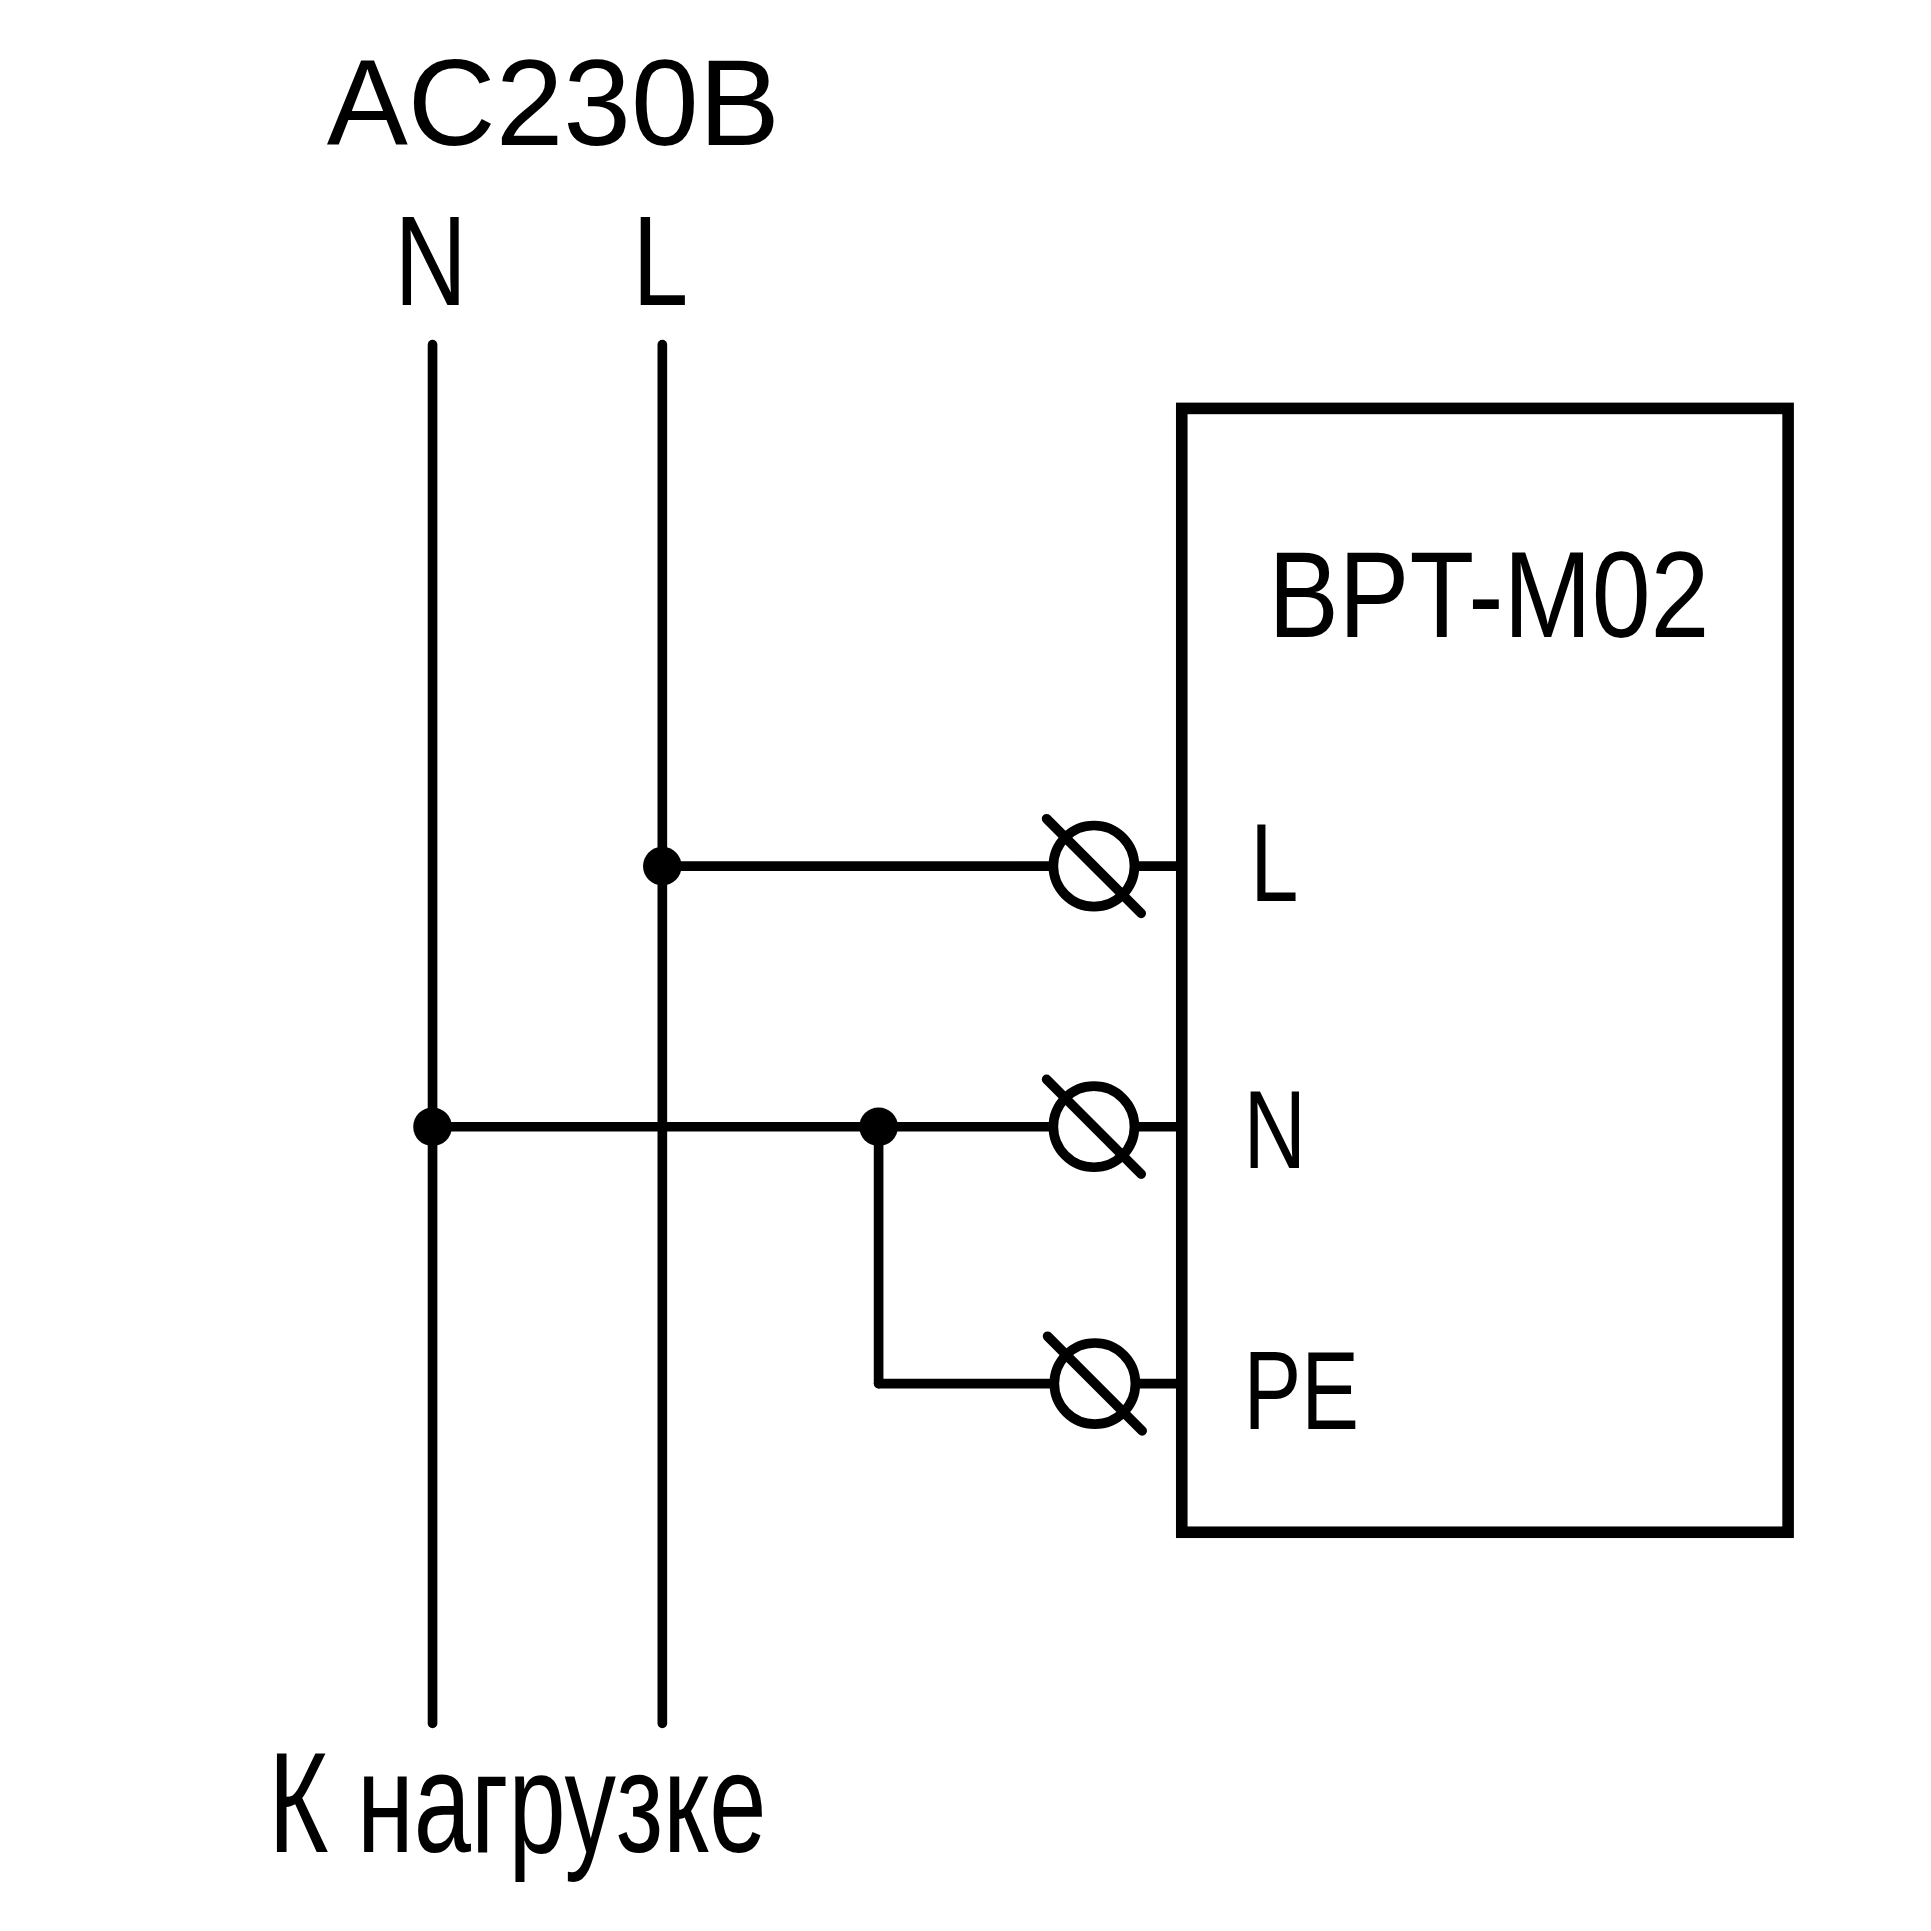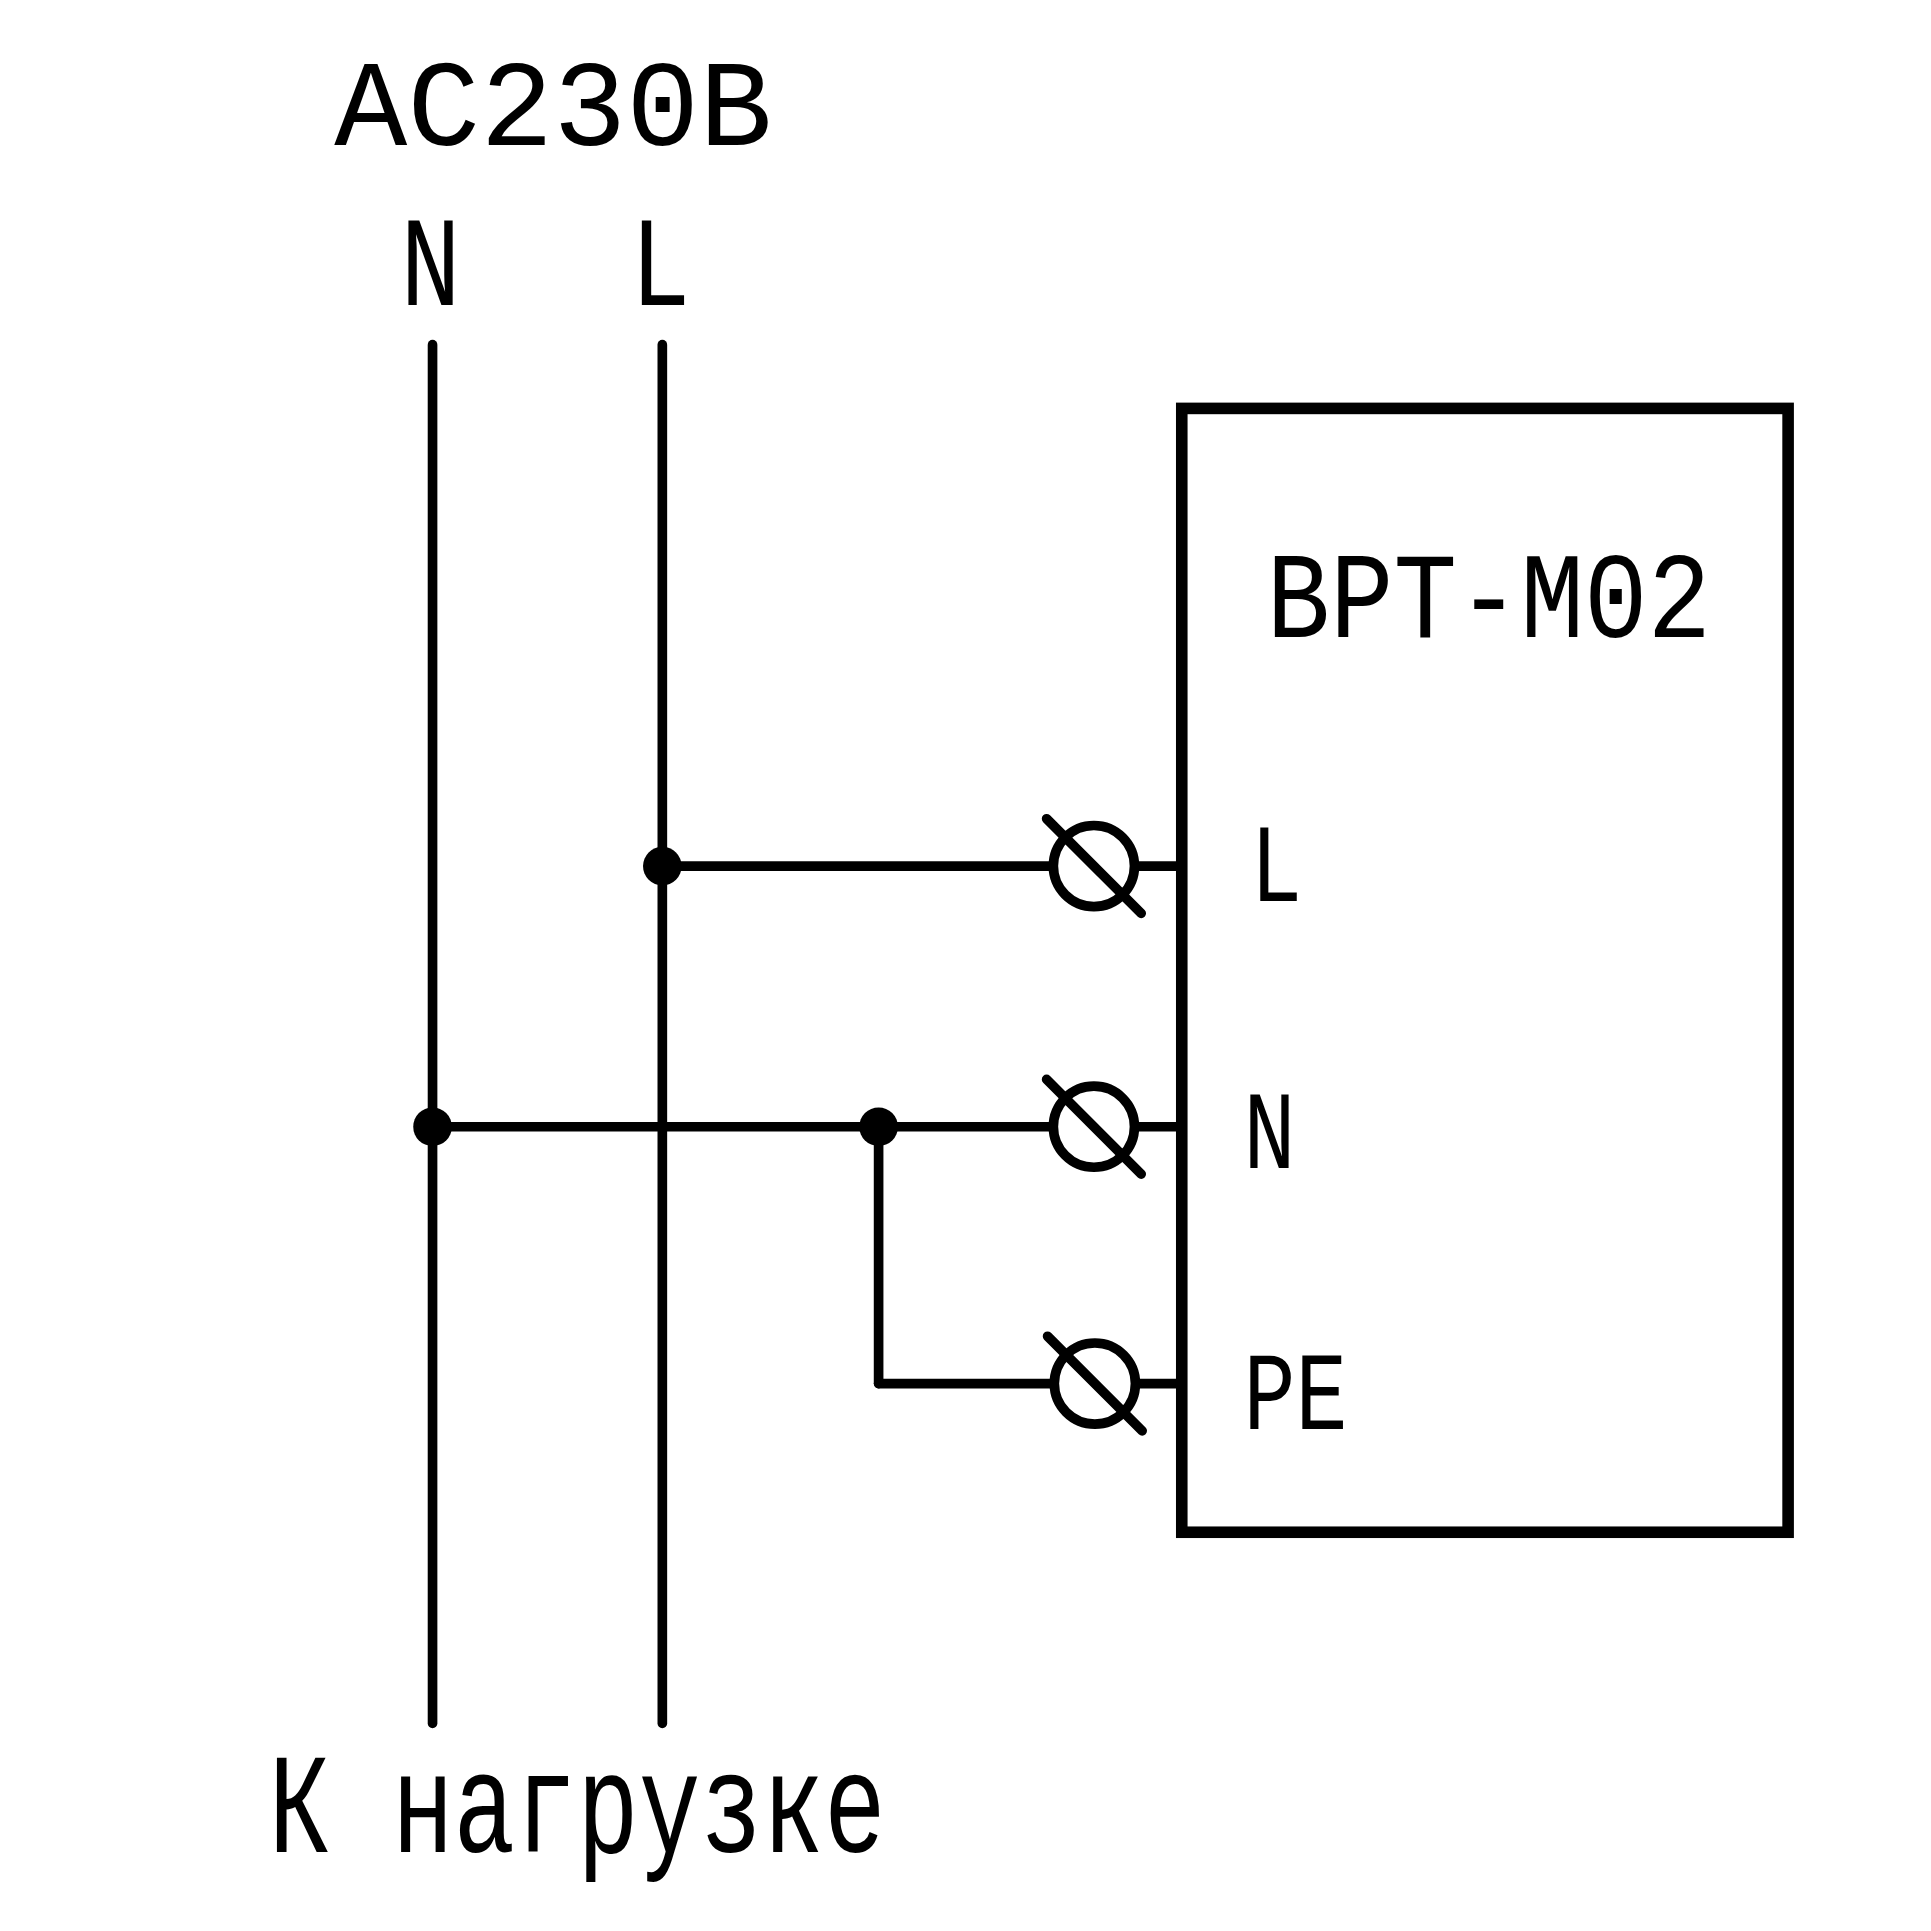--- a/index.html
+++ b/index.html
@@ -2,21 +2,21 @@
 <html style="--fg: #000000; --bg: #ffffff;"><head>
 <meta charset="utf-8">
 <style>
   :root { --fg: #000000; --bg: #ffffff; }
   html, body {
     margin: 0; padding: 0;
     width: 1931px; height: 1931px;
     background: var(--bg);
     font-family: "Liberation Sans", "DejaVu Sans", sans-serif;
   }
-  .stage { position: relative; width: 1931px; height: 1462px; font-family: Liberation Mono, monospace; }
+  .stage { position: relative; width: 1931px; height: 1462px; }
   svg { display: block; }
   .wire  { stroke: var(--fg); stroke-width: 10; stroke-linecap: round; fill: none; }
   .box   { stroke: var(--fg); stroke-width: 12; fill: none; }
   .dot   { fill: var(--fg); stroke: none; }
   .tcircle { fill: var(--bg); stroke: var(--fg); stroke-width: 10; }
   .slash   { stroke: var(--fg); stroke-width: 10; stroke-linecap: round; }
   text { fill: var(--fg); }
   .t-title    { font-size: 126px; }
   .t-supply   { font-size: 133px; }
   .t-device   { font-size: 126px; }

